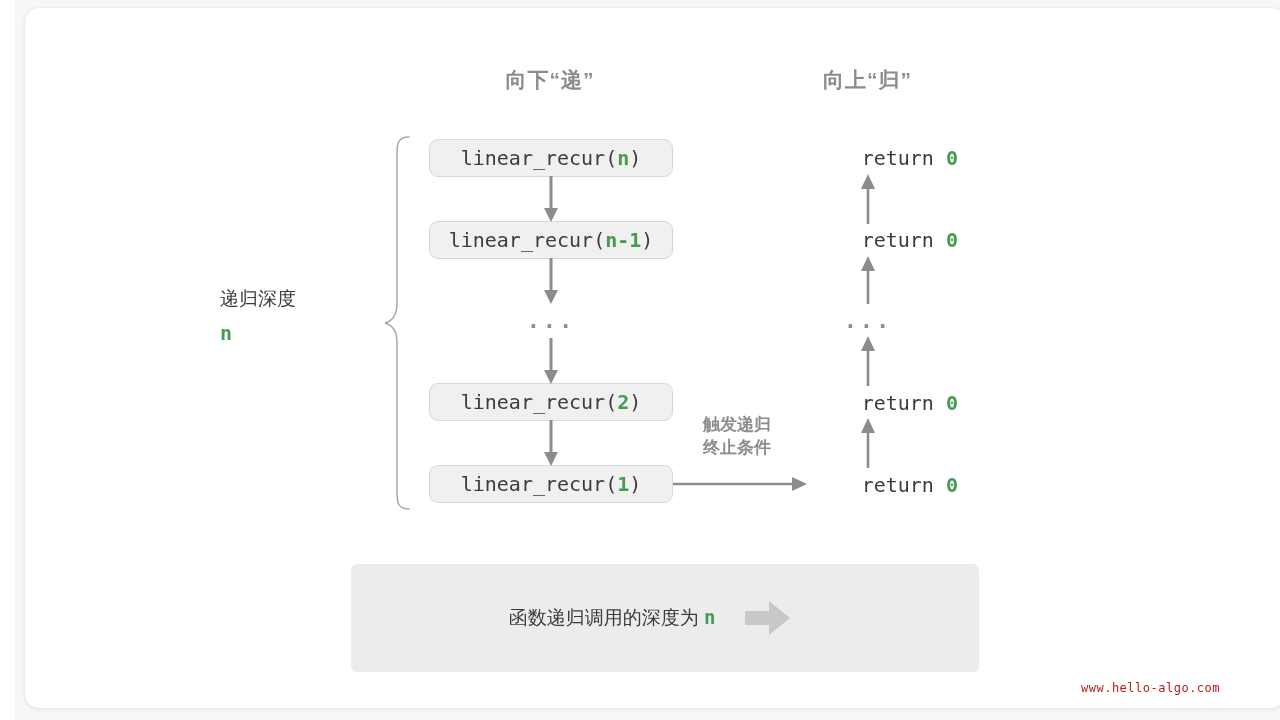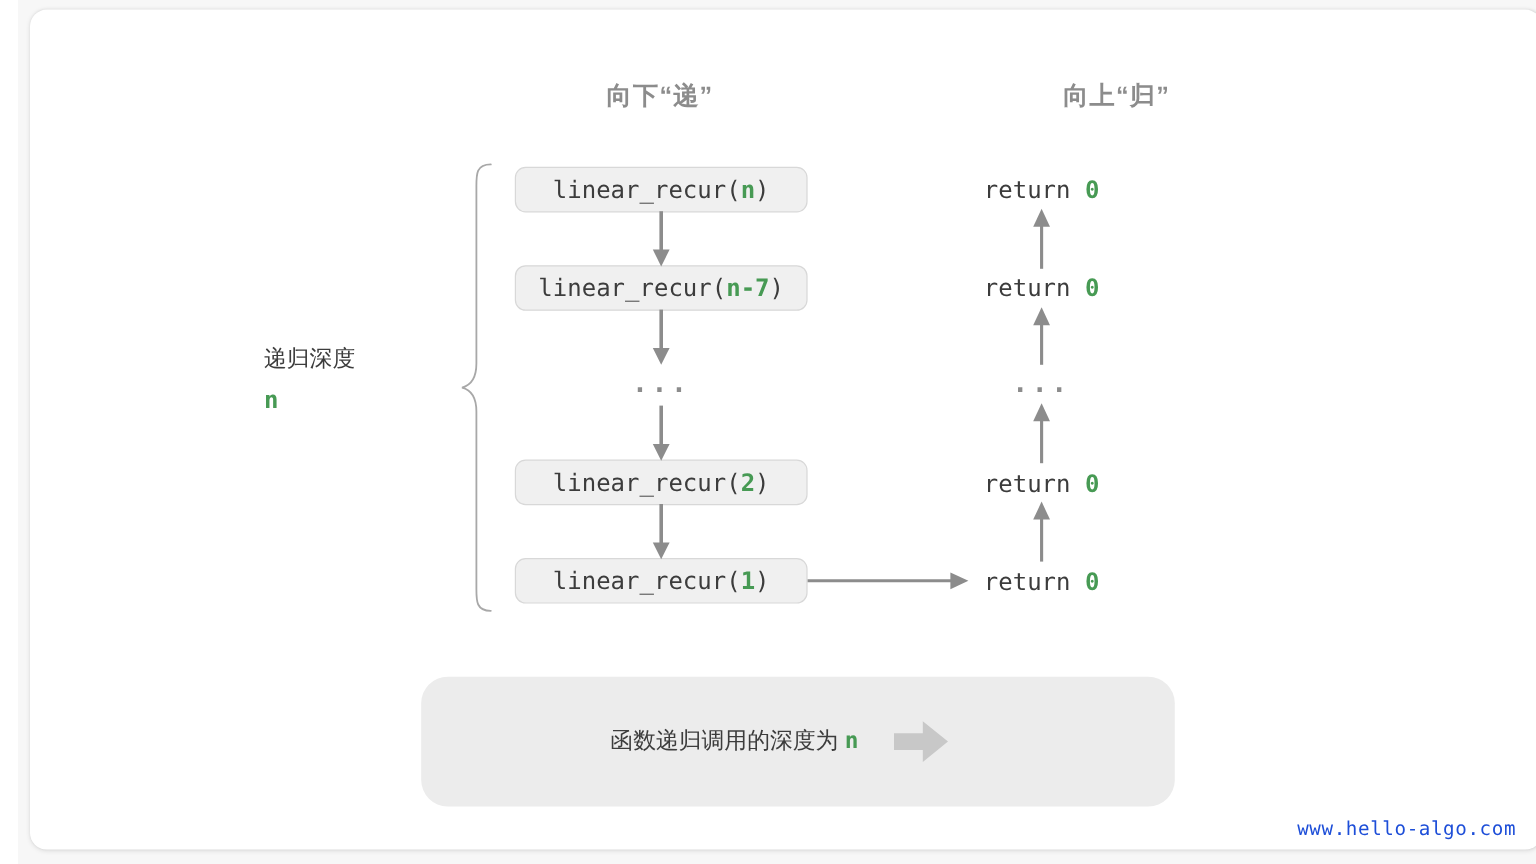--- a/index.html
+++ b/index.html
@@ -59,21 +59,21 @@
   .call-box .arg {
     color: #479a54;
     font-weight: bold;
   }
 
   .ret-line {
     font-family: "DejaVu Sans Mono", "Liberation Mono", monospace;
     font-size: 20px;
     color: #3c3c3c;
     white-space: nowrap;
-    text-align: center;
+    text-align: right;
   }
   .ret-line .val {
     color: #479a54;
     font-weight: bold;
   }
 
   .dots {
     font-family: "DejaVu Sans Mono", "Liberation Mono", monospace;
     font-size: 22px;
     color: #8c8c8c;
@@ -105,21 +105,21 @@
     font-weight: bold;
     color: #8c8c8c;
     line-height: 1.35;
     white-space: nowrap;
     text-align: center;
   }
 
   .summary-box {
     box-sizing: border-box;
     background: #ececec;
-    border-radius: 22px;
+    border-radius: 6px;
     display: flex;
     align-items: center;
     justify-content: center;
   }
   .summary-left {
     text-align: center;
     line-height: 1.6;
     font-size: 19px;
     color: #3c3c3c;
     white-space: nowrap;
@@ -144,54 +144,54 @@
     display: block;
     margin-top: 10px;
     font-size: 21px;
     font-weight: bold;
     color: #1f8ad4;
     letter-spacing: 1px;
   }
 
   .watermark {
     font-family: "DejaVu Sans Mono", "Liberation Mono", monospace;
-    font-size: 16px;
-    color: #1d4ed8;
+    font-size: 12px;
+    color: #b91c1c;
     letter-spacing: 0.5px;
     white-space: nowrap;
   }
   svg { overflow: visible; }
 </style>
 </head>
 <body>
 
 <div id="stage">
   <div class="card">
 
     <div class="abs col-header" style="left:415px; top:58px; width:220px;">向下“递”</div>
-    <div class="abs col-header" style="left:735px; top:58px; width:215px;text-align:right;">向上“归”</div>
+    <div class="abs col-header" style="left:735px; top:58px; width:215px;">向上“归”</div>
 
     <div class="abs depth-label" style="left:195px; top:278px; width:160px;">
       <span class="t1">递归深度</span>
       <span class="t2">n</span>
     </div>
 
     <svg class="abs" style="left:358px; top:125px;" width="32" height="380">
       <path d="M 26 4 C 14 4 14 12 14 22 L 14 170 C 14 182 10 188 2 190 C 10 192 14 198 14 210 L 14 358 C 14 368 14 376 26 376" fill="none" stroke="#a8a8a8" stroke-width="1.5" stroke-linecap="round"></path>
     </svg>
 
     <div class="abs call-box" style="left:404px; top:131px;">
       <span>linear_recur(</span>
         <span class="arg">n</span>
         <span>)</span>
     </div>
 
     <div class="abs call-box" style="left:404px; top:213px;">
       <span>linear_recur(</span>
-        <span class="arg">n-7</span>
+        <span class="arg">n-1</span>
         <span>)</span>
     </div>
 
     <div class="abs dots" style="left:464px; top:300px; width:124px;">...</div>
 
     <div class="abs call-box" style="left:404px; top:375px;">
       <span>linear_recur(</span>
         <span class="arg">2</span>
         <span>)</span>
     </div>
@@ -217,20 +217,24 @@
     <svg class="abs" style="left:498px; top:412px;" width="56" height="48">
       <line x1="28" y1="0" x2="28" y2="36" stroke="#8c8c8c" stroke-width="3"></line>
       <polygon points="28,46 21,32 35,32" fill="#8c8c8c"></polygon>
     </svg>
 
     <svg class="abs" style="left:648px; top:466px;" width="140" height="22">
       <line x1="0" y1="10" x2="122" y2="10" stroke="#8c8c8c" stroke-width="2.5"></line>
       <polygon points="134,10 119,3 119,17" fill="#8c8c8c"></polygon>
     </svg>
 
+    <div class="abs trigger-note" style="left:645px; top:406px; width:134px;">
+      <span>触发递归</span><br>
+      <span>终止条件</span>
+    </div>
 
     <div class="abs ret-line" style="left:753px; top:138px; width:180px;">
       <span>return </span><span class="val">0</span>
     </div>
     <div class="abs ret-line" style="left:753px; top:220px; width:180px;">
       <span>return </span><span class="val">0</span>
     </div>
 
     <div class="abs dots" style="left:783px; top:300px; width:120px;">...</div>
 

